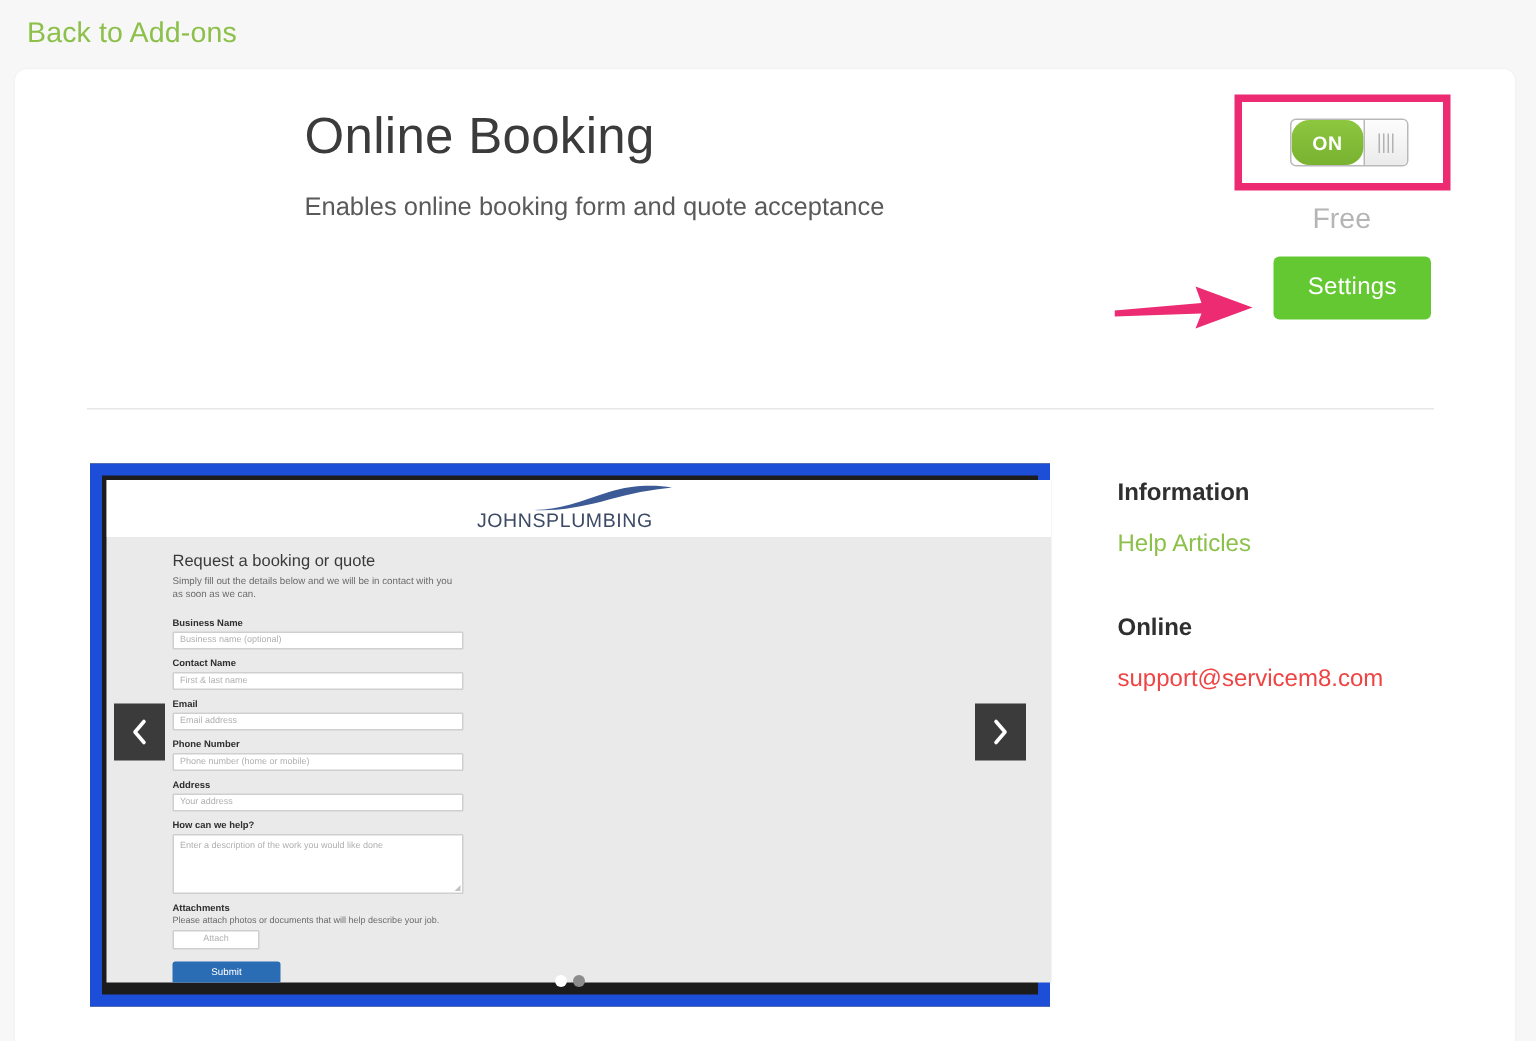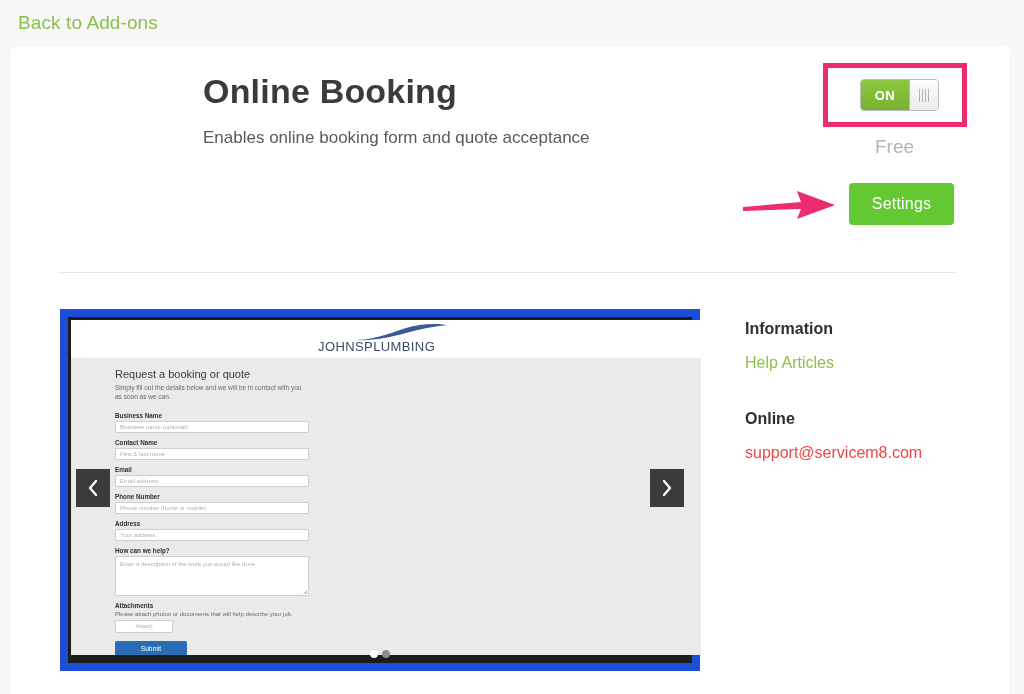--- a/index.html
+++ b/index.html
@@ -30,21 +30,21 @@
     box-shadow: 0 0 0 1px rgba(0,0,0,0.015);
   }
 
   
   .app-icon {
     position: absolute; left: 55px; top: 76px;
     width: 78px; height: 78px;
   }
   .app-title {
     position: absolute; left: 203px; top: 72px;
-    font-size: 34px; color: #3b3b3b; font-weight: 700; letter-spacing: .2px;
+    font-size: 34px; color: #3b3b3b; font-weight: 400; letter-spacing: .2px;
   }
   .app-sub {
     position: absolute; left: 203px; top: 128px;
     font-size: 17px; color: #5a5a5a; font-weight: 400;
   }
 
   
   .toggle-highlight {
     position: absolute; left: 823px; top: 63px;
     width: 144px; height: 64px;
@@ -58,39 +58,40 @@
     border: 1px solid #b9b9b9;
     display: flex; cursor: pointer;
     background: #fff;
   }
   .toggle-on {
     width: 48px; height: 100%;
     background: linear-gradient(#8dc63f, #79b22f);
     color: #fff; font-size: 13px; font-weight: bold;
     display: flex; align-items: center; justify-content: center;
     letter-spacing: .5px;
+    border-radius: 12px;
   }
   .toggle-handle {
     flex: 1; height: 100%;
     background: linear-gradient(#fdfdfd, #ebebeb);
     border-left: 1px solid #b9b9b9;
     display: flex; align-items: center; justify-content: center; gap: 2px;
   }
   .grip { width: 1px; height: 13px; background: #b2b2b2; }
 
   .price {
     position: absolute; left: 822px; top: 136px;
     width: 145px; text-align: center;
     font-size: 19px; color: #b5b5b5;
   }
 
   
   .arrow-annot { position: absolute; left: 743px; top: 185px; width: 100px; height: 40px; }
   .settings-btn {
-    position: absolute; left: 849px; top: 183px;
+    position: absolute; left: 849px; top: 171px;
     width: 105px; height: 42px;
     background: #64c832; border: none; border-radius: 4px;
     color: #fff; font-size: 16px; font-family: "Liberation Sans", sans-serif;
     cursor: pointer; letter-spacing: .2px;
   }
 
   
   .divider {
     position: absolute; left: 58px; top: 272px;
     width: 898px; height: 1px; background: #e8e8e8;

